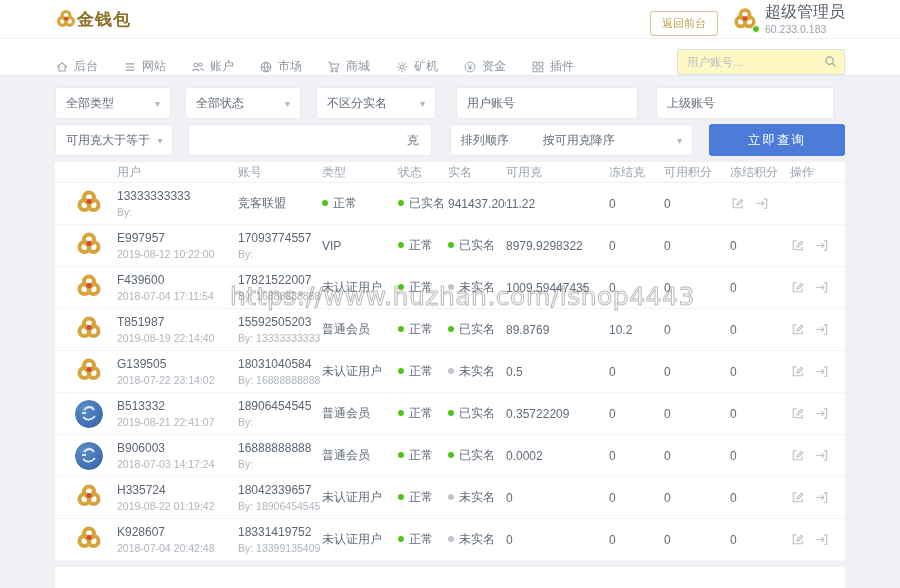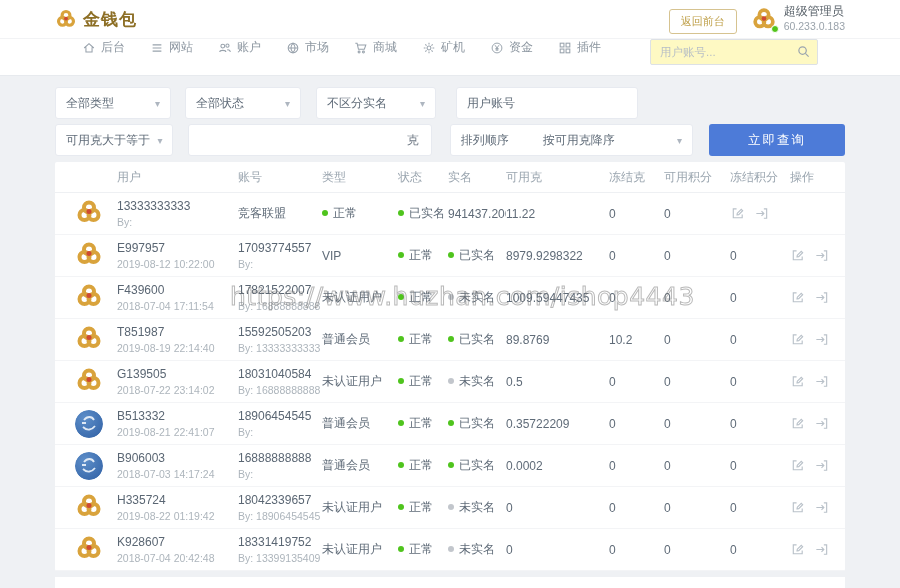--- a/index.html
+++ b/index.html
@@ -1,33 +1,33 @@
 <!DOCTYPE html>
 <html><head>
 <meta charset="utf-8">
 <style>
 *{box-sizing:border-box;margin:0;padding:0;}
 html,body{width:900px;height:588px;overflow:hidden;}
 body{background:#eff1f4;font-family:"Liberation Sans","DejaVu Sans",sans-serif;font-size:12px;color:#5f6b78;position:relative;}
 
 
 .topbar{height:38px;background:#fff;display:flex;align-items:center;justify-content:space-between;padding:0 55px;}
-.logo{display:flex;align-items:center;gap:6px;cursor:pointer;}
+.logo{display:flex;align-items:center;cursor:pointer;}
 .logo-text{font-size:17px;font-weight:bold;color:#8d6f26;letter-spacing:1px;}
 .topbar-right{display:flex;align-items:flex-end;gap:14px;}
 .back-btn{background:#fff;border:1px solid #d6c390;color:#bfa04a;font-size:11px;padding:4px 11px;border-radius:3px;cursor:pointer;font-family:inherit;}
 .admin{display:flex;align-items:center;gap:7px;cursor:pointer;}
 .admin-avatar{position:relative;width:26px;height:26px;display:inline-flex;}
 .admin-dot{position:absolute;right:-2px;bottom:-1px;width:8px;height:8px;background:#52c41a;border:1.5px solid #fff;border-radius:50%;}
 .admin-meta{display:flex;flex-direction:column;line-height:1.3;}
-.admin-name{font-size:12px;color:#555e66;}
+.admin-name{font-size:16px;color:#555e66;}
 .admin-ip{font-size:10.5px;color:#9aa3ab;}
 
 
-.navbar{height:38px;background:#fff;border-top:1px solid #f2f3f5;border-bottom:1px solid #e7eaee;display:flex;align-items:flex-start;justify-content:space-between;padding:0 82px;}
+.navbar{height:38px;background:#fff;border-top:1px solid #f2f3f5;border-bottom:1px solid #e7eaee;display:flex;align-items:flex-end;justify-content:space-between;padding:0 55px;}
 .nav-items{display:flex;align-items:center;gap:25px;}
 .nav-item{display:flex;align-items:center;gap:5px;color:#8c96a0;font-size:12px;cursor:pointer;white-space:nowrap;}
 .nav-ico{display:inline-flex;color:#98a2ac;}
 .nav-search{position:relative;}
 .nav-search input{width:168px;height:26px;border:1px solid #dde1e6;border-radius:2px;padding:0 26px 0 9px;font-size:11.5px;color:#666;font-family:inherit;background:#fef9c3;outline:none;}
 .nav-search input::placeholder{color:#b6bec6;}
 .search-ico{position:absolute;right:8px;top:6px;color:#9aa4ae;}
 
 
 .main{padding:11px 55px 0;}
@@ -45,21 +45,21 @@
 .sel-amount{width:120px;margin-right:15px;}
 .g-amount{width:247px;margin-right:18px;padding-left:4px;}
 .suffix{color:#6e7884;padding:0 12px;}
 .g-sort{width:247px;margin-right:16px;cursor:pointer;padding-right:10px;}
 .g-sort .sel-val{flex:1;margin-left:24px;color:#5f6b78;}
 .query-btn{width:138px;height:32px;background:#4d7bd8;color:#fff;border:none;border-radius:3px;font-size:12.5px;cursor:pointer;font-family:inherit;letter-spacing:2px;}
 
 
 .table-card{background:#fff;margin-top:6px;border-radius:2px;}
 .tgrid{display:grid;grid-template-columns:62px 121px 84px 76px 50px 58px 103px 55px 66px 60px 1fr;align-items:center;}
-.thead{height:31px;border-bottom:1px solid #eef0f3;color:#9aa5af;font-size:12px;}
+.thead{height:21px;border-bottom:1px solid #eef0f3;color:#9aa5af;font-size:12px;}
 .trow{height:42px;border-bottom:1px solid #f3f4f6;}
 .cell{min-width:0;overflow:hidden;white-space:nowrap;font-size:12px;color:#5f6b78;}
 .cell-av{display:flex;}
 .user-avatar{width:28px;height:28px;margin-left:20px;display:inline-flex;align-items:center;justify-content:center;border-radius:50%;overflow:hidden;position:relative;}
 .av-photo{display:none;width:28px;height:28px;border-radius:50%;background:radial-gradient(circle at 35% 30%,#5d8ec9,#2f5fa3);align-items:center;justify-content:center;}
 .avatar-photo .av-photo{display:flex;}
 .name{color:#5a6673;font-size:12px;line-height:1.2;}
 .sub{color:#adb5bc;font-size:10.5px;margin-top:3px;line-height:1.2;min-height:12px;}
 .dot{width:6px;height:6px;border-radius:50%;display:inline-block;margin-right:5px;vertical-align:1px;}
 .dot-green{background:#4fc41d;}
@@ -210,20 +210,24 @@
       <span class="caret">▾</span>
     </div>
     <div class="sel sel-real">
       <span>不区分实名</span>
       <span class="caret">▾</span>
     </div>
     <div class="igroup g-account">
       <span class="ilabel">用户账号</span>
       <input class="ifield" style="">
     </div>
+    <div class="igroup g-parent">
+      <span class="ilabel">上级账号</span>
+      <input class="ifield" style="">
+    </div>
   </div>
 
   <div class="frow">
     <div class="sel sel-amount">
       <span>可用克大于等于</span>
       <span class="caret">▾</span>
     </div>
     <div class="igroup g-amount">
       <input class="ifield" style="">
       <span class="suffix">克</span>

